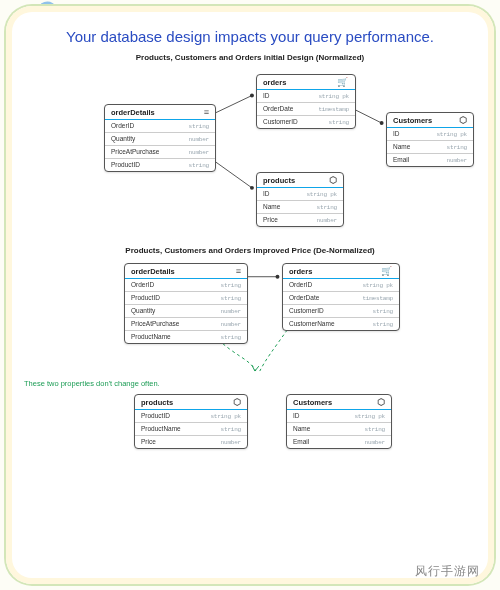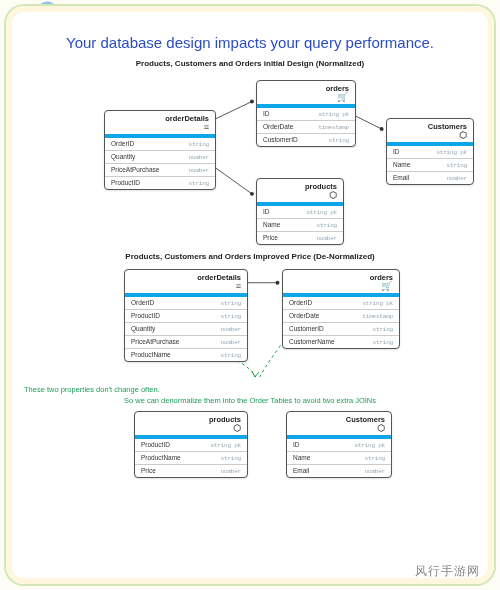--- a/index.html
+++ b/index.html
@@ -7,24 +7,24 @@
     width: 500px;
     height: 590px;
     font-family: -apple-system, "Segoe UI", Arial, sans-serif;
     background: #fdfdf6;
     position: relative;
     overflow: hidden;
   }
   .frame {
     position: absolute;
     inset: 6px;
-    border-radius: 18px;
+    border-radius: 26px;
     box-shadow: 0 0 0 2px #d3e6b8, inset 0 0 0 6px #fff7dd;
     background: #fff;
-    padding: 6px 18px 18px 18px;
+    padding: 0 18px 18px 18px;
   }
   
   .squiggle {
     position: absolute;
     filter: none;
   }
   .squiggle.tl { top: -6px; left: 14px; width: 72px; height: 44px; }
   .squiggle.bl { bottom: 32px; left: -4px; width: 60px; height: 56px; }
   .squiggle.br { bottom: 40px; right: -2px; width: 58px; height: 54px; }
 
@@ -69,28 +69,27 @@
 
   .entity {
     position: absolute;
     background: #fff;
     border: 1px solid #555;
     border-radius: 4px;
     box-shadow: 0 1px 2px rgba(0,0,0,.12);
   }
   .entity .eh {
     display: flex;
-    align-items: flex-end;
+    align-items: flex-start;
     justify-content: space-between;
     padding: 3px 6px 2px 6px;
-    border-bottom: 4px solid #0ea5e9;
+    border-bottom: 1px solid #0ea5e9;
     font-size: 7.5px;
     font-weight: 600;
     color: #222;
-    flex-direction: column;
   }
   .entity .eh .ic {
     font-size: 9px;
     color: #555;
     line-height: 1;
   }
   .entity .rows { }
   .entity .row {
     display: flex;
     justify-content: space-between;
@@ -321,21 +320,20 @@
           </div>
           <div class="row">
             <span>CustomerName</span>
             <span class="t">string</span>
           </div>
         </div>
       </div>
   </div>
 
   <div class="note1">These two properties don't change often.</div>
-  <div class="note2">So we can denormalize them into the Order Tables to avoid two extra JOINs</div>
 
   <div class="canvas3">
     <div class="entity" style="left:110px;top:2px;width:114px;">
         <div class="eh">
           <span>products</span>
           <span class="ic">⬡</span>
         </div>
         <div class="rows">
           <div class="row">
             <span>ProductID</span>

